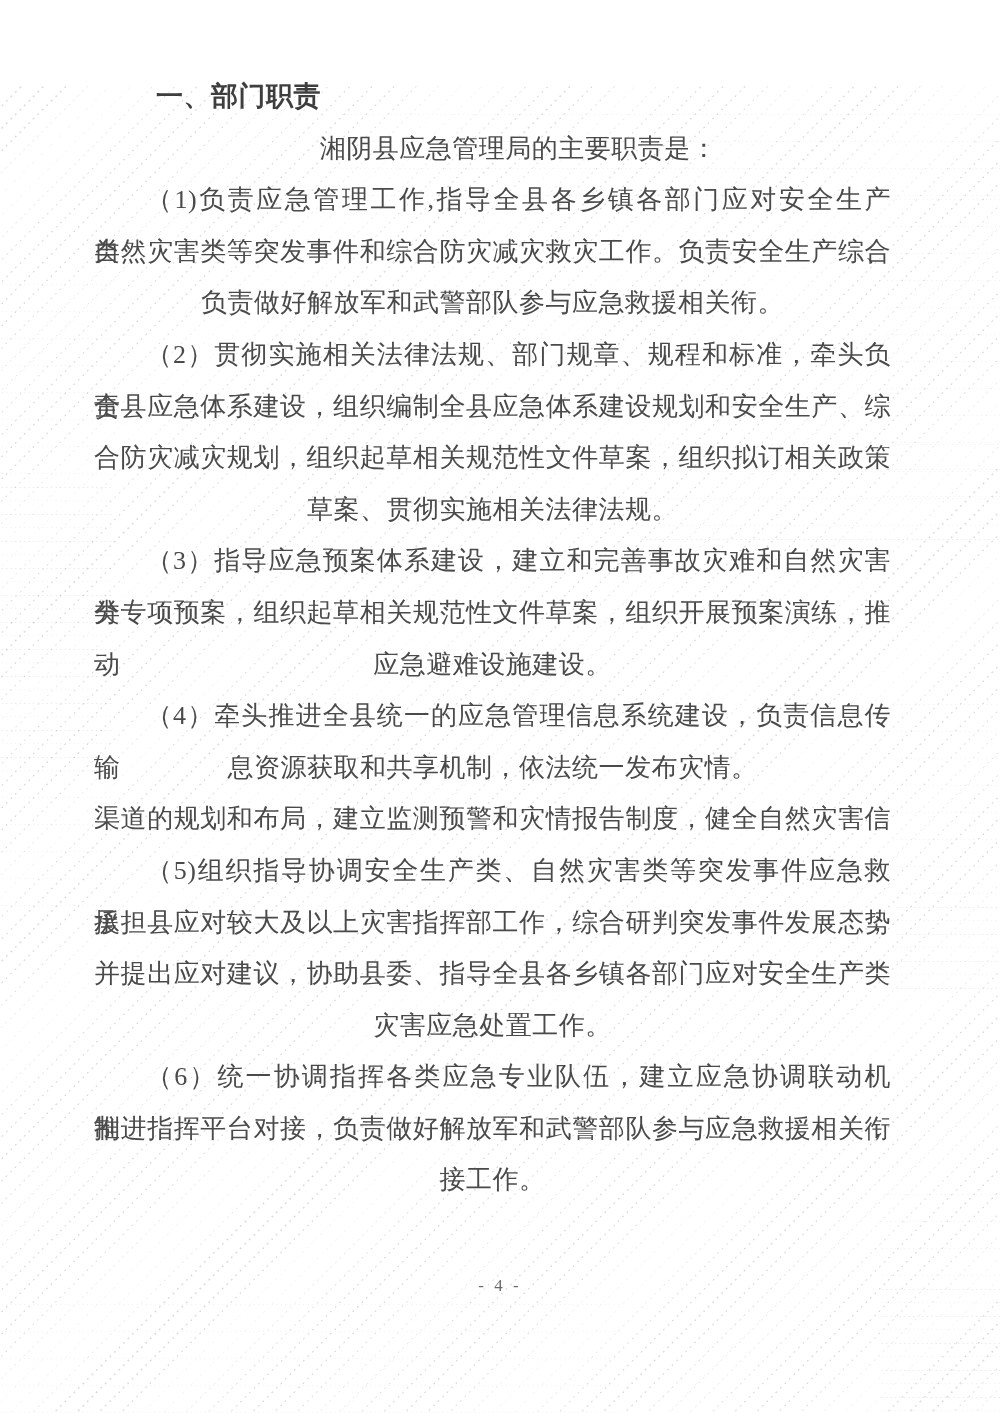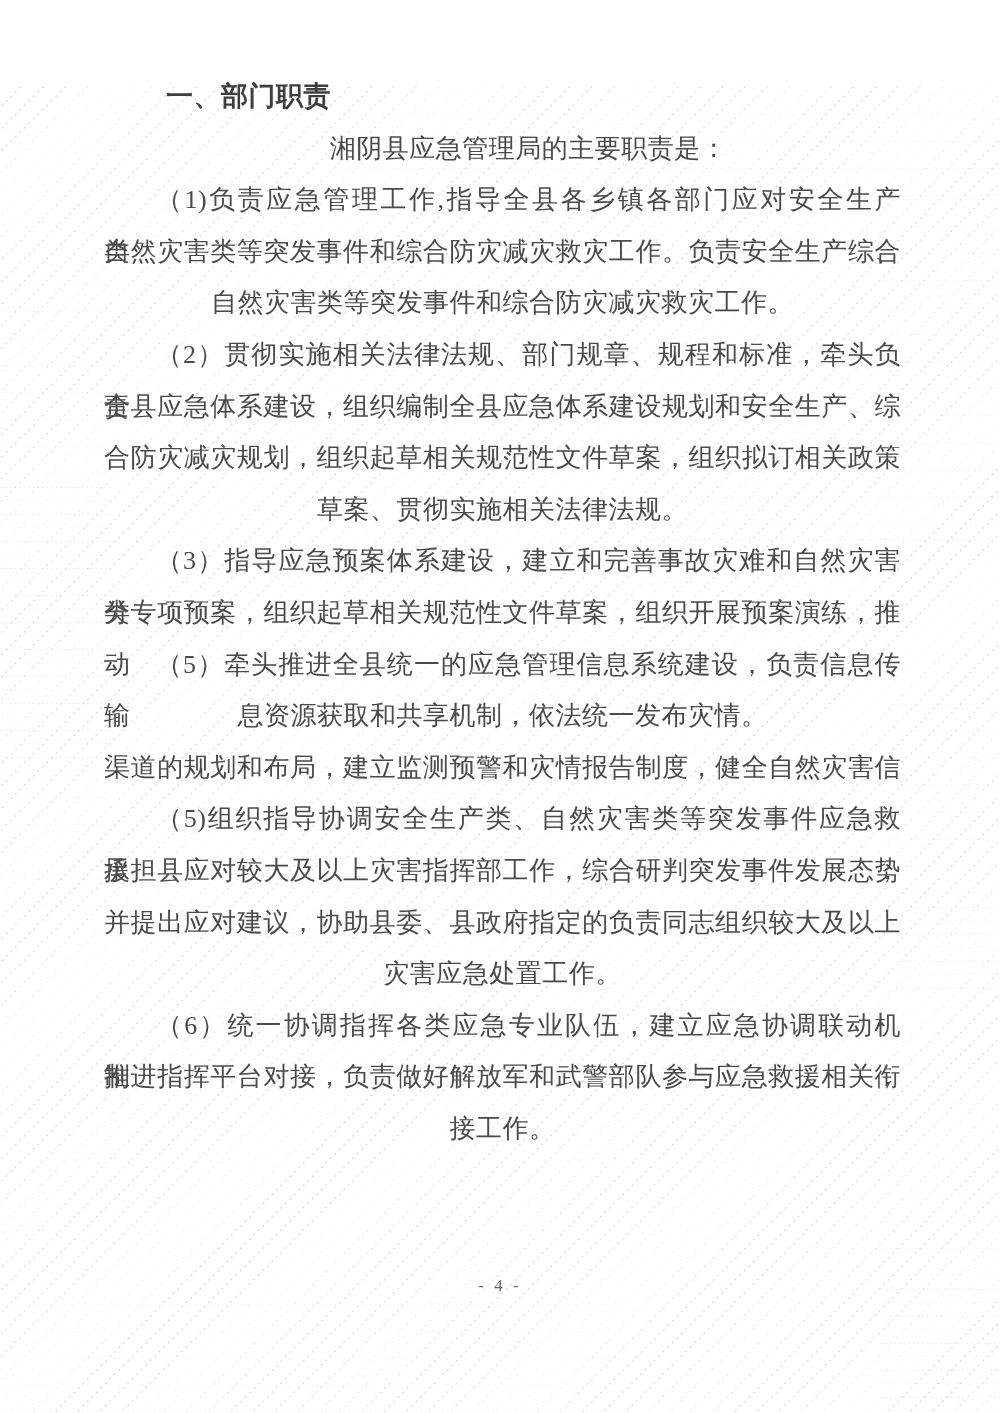--- a/index.html
+++ b/index.html
@@ -32,21 +32,21 @@
   }
   .tex.horiz {
     -webkit-mask-image: repeating-linear-gradient(to bottom, #000 0 1.5px, transparent 1.5px 13.5px);
             mask-image: repeating-linear-gradient(to bottom, #000 0 1.5px, transparent 1.5px 13.5px);
     opacity: 0.38;
   }
 
   
   .content {
     position: absolute;
-    left: 104px;
+    left: 94px;
     top: 71px;
     width: 797px;
     z-index: 2;
     font-size: 26px;
     line-height: 51.6px;
     color: #4a4a4a;
     letter-spacing: 0.5px;
   }
   .heading {
     font-weight: bold;
@@ -83,33 +83,34 @@
   <div class="tex horiz" style="left:895px; top:690px; width:105px; height:310px;"></div>
   <div class="tex horiz" style="left:880px; top:1180px; width:120px; height:233px;"></div>
   <div class="tex horiz" style="left:0; top:1290px; width:620px; height:123px;"></div>
 
   <div class="content">
     <div class="heading">一、部门职责</div>
     <div class="line indent">湘阴县应急管理局的主要职责是：</div>
     <div>
         <div class="line indent fill">（1)负责应急管理工作,指导全县各乡镇各部门应对安全生产类、</div>
         <div class="line fill">自然灾害类等突发事件和综合防灾减灾救灾工作。负责安全生产综合</div>
-        <div class="line">自然灾害类等突发事件和综合防灾减灾救灾工作。</div>
+        <div class="line">负责做好解放军和武警部队参与应急救援相关衔。</div>
         <div class="line indent fill">（2）贯彻实施相关法律法规、部门规章、规程和标准，牵头负责</div>
         <div class="line fill">全县应急体系建设，组织编制全县应急体系建设规划和安全生产、综</div>
         <div class="line fill">合防灾减灾规划，组织起草相关规范性文件草案，组织拟订相关政策</div>
         <div class="line">草案、贯彻实施相关法律法规。</div>
         <div class="line indent fill">（3）指导应急预案体系建设，建立和完善事故灾难和自然灾害分</div>
         <div class="line fill">类专项预案，组织起草相关规范性文件草案，组织开展预案演练，推动</div>
-        <div class="line indent fill">（5）牵头推进全县统一的应急管理信息系统建设，负责信息传输</div>
+        <div class="line">应急避难设施建设。</div>
+        <div class="line indent fill">（4）牵头推进全县统一的应急管理信息系统建设，负责信息传输</div>
         <div class="line">息资源获取和共享机制，依法统一发布灾情。</div>
         <div class="line fill">渠道的规划和布局，建立监测预警和灾情报告制度，健全自然灾害信</div>
         <div class="line indent fill">（5)组织指导协调安全生产类、自然灾害类等突发事件应急救援，</div>
         <div class="line fill">承担县应对较大及以上灾害指挥部工作，综合研判突发事件发展态势</div>
-        <div class="line fill">并提出应对建议，协助县委、县政府指定的负责同志组织较大及以上</div>
+        <div class="line fill">并提出应对建议，协助县委、指导全县各乡镇各部门应对安全生产类</div>
         <div class="line">灾害应急处置工作。</div>
         <div class="line indent fill">（6）统一协调指挥各类应急专业队伍，建立应急协调联动机制，</div>
         <div class="line fill">推进指挥平台对接，负责做好解放军和武警部队参与应急救援相关衔</div>
         <div class="line">接工作。</div>
       </div>
   </div>
 
   <div class="page-number">- 4 -</div>
 
 </div>

